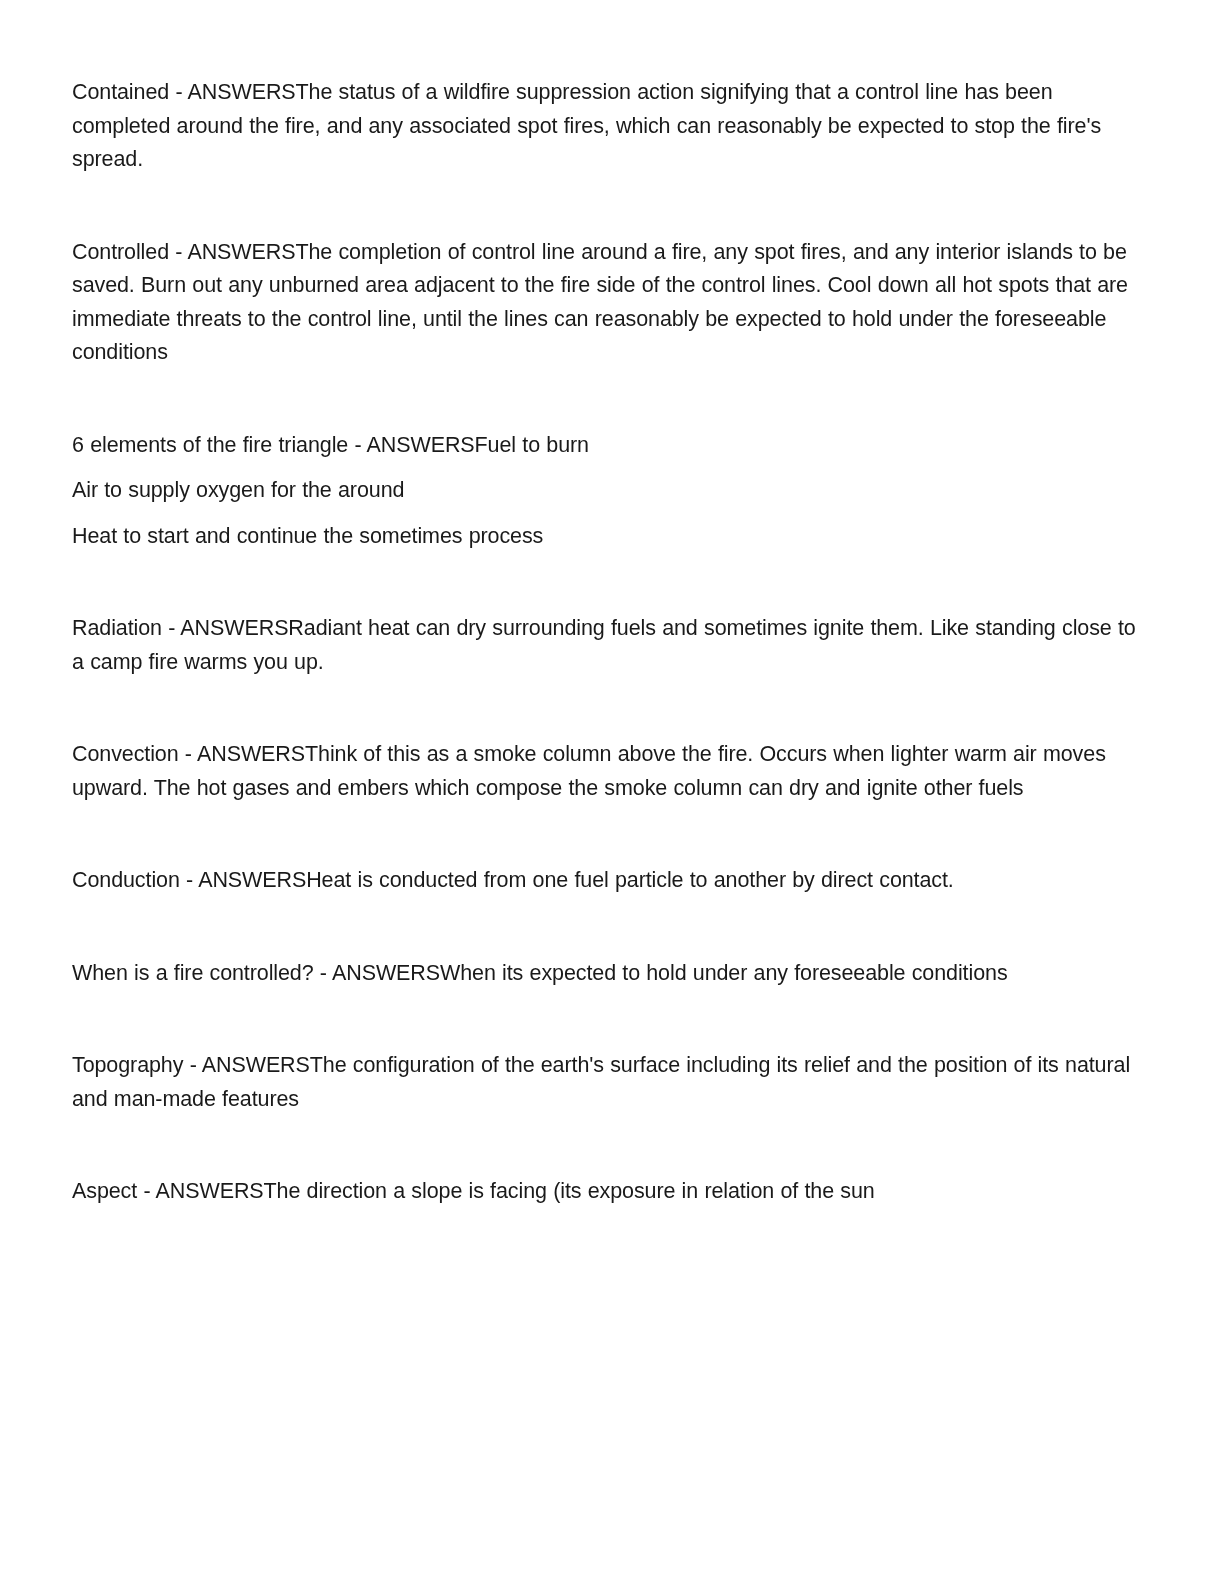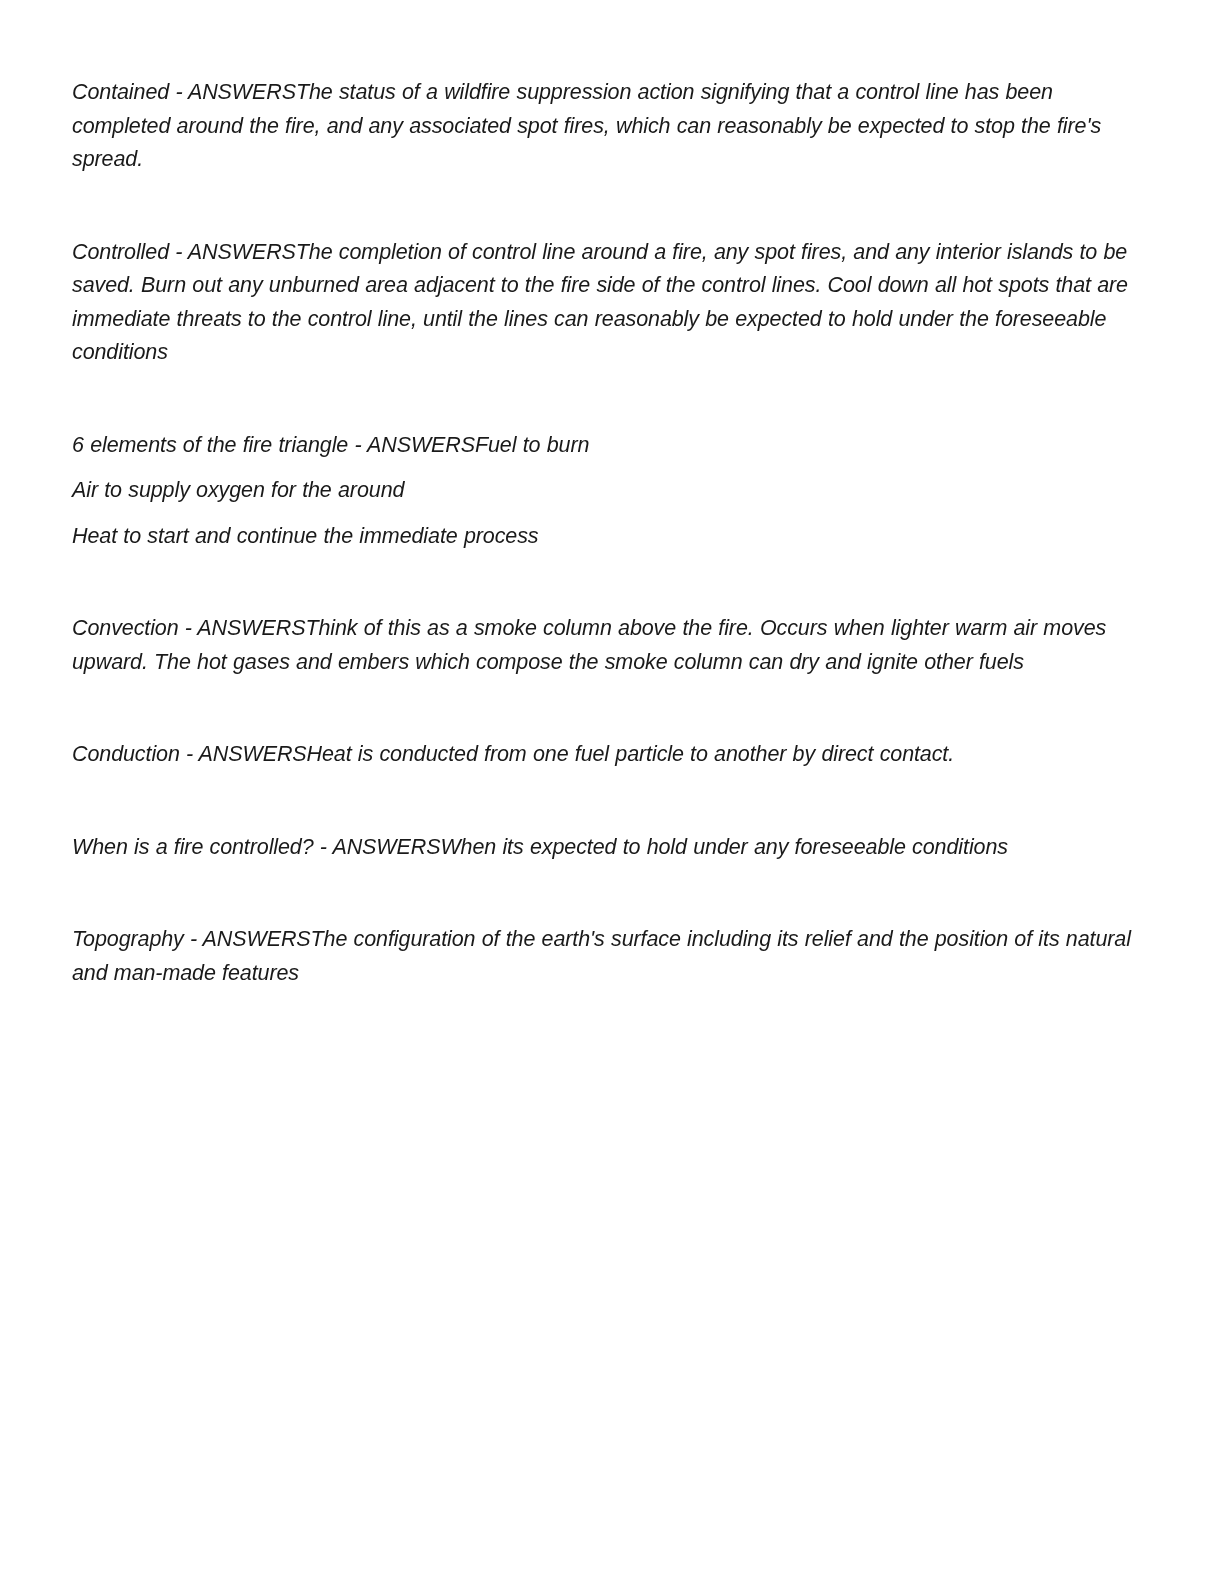--- a/index.html
+++ b/index.html
@@ -7,21 +7,20 @@
     background: #ffffff;
   }
   .page {
     position: relative;
     width: 1224px;
     height: 1584px;
     background: #ffffff;
     overflow: hidden;
     font-family: "Liberation Sans", sans-serif;
     color: #1a1a1a;
-    font-style: italic;
   }
   .content {
     padding: 76px 72px 0 72px;
     width: 100%;
   }
   .para {
     font-size: 21.5px;
     line-height: 33.5px;
     letter-spacing: -0.1px;
     word-spacing: 0.4px;
@@ -35,19 +34,21 @@
 </style>
 </head>
 <body>
 
 <div class="page">
   <div class="content">
     <p class="para entry-gap">Contained - ANSWERSThe status of a wildfire suppression action signifying that a control line has been completed around the fire, and any associated spot fires, which can reasonably be expected to stop the fire's spread.</p>
     <p class="para entry-gap">Controlled - ANSWERSThe completion of control line around a fire, any spot fires, and any interior islands to be saved. Burn out any unburned area adjacent to the fire side of the control lines. Cool down all hot spots that are immediate threats to the control line, until the lines can reasonably be expected to hold under the foreseeable conditions</p>
     <p class="para sub-gap">6 elements of the fire triangle - ANSWERSFuel to burn</p>
     <p class="para sub-gap">Air to supply oxygen for the around</p>
-    <p class="para entry-gap">Heat to start and continue the immediate process</p>
+    <p class="para entry-gap">Heat to start and continue the sometimes process</p>
+    <p class="para entry-gap">Radiation - ANSWERSRadiant heat can dry surrounding fuels and sometimes ignite them. Like standing close to a camp fire warms you up.</p>
     <p class="para entry-gap">Convection - ANSWERSThink of this as a smoke column above the fire. Occurs when lighter warm air moves upward. The hot gases and embers which compose the smoke column can dry and ignite other fuels</p>
     <p class="para entry-gap">Conduction - ANSWERSHeat is conducted from one fuel particle to another by direct contact.</p>
     <p class="para entry-gap">When is a fire controlled? - ANSWERSWhen its expected to hold under any foreseeable conditions</p>
     <p class="para entry-gap">Topography - ANSWERSThe configuration of the earth's surface including its relief and the position of its natural and man-made features</p>
+    <p class="para no-gap">Aspect - ANSWERSThe direction a slope is facing (its exposure in relation of the sun</p>
   </div>
 </div>
 
 </body></html>

